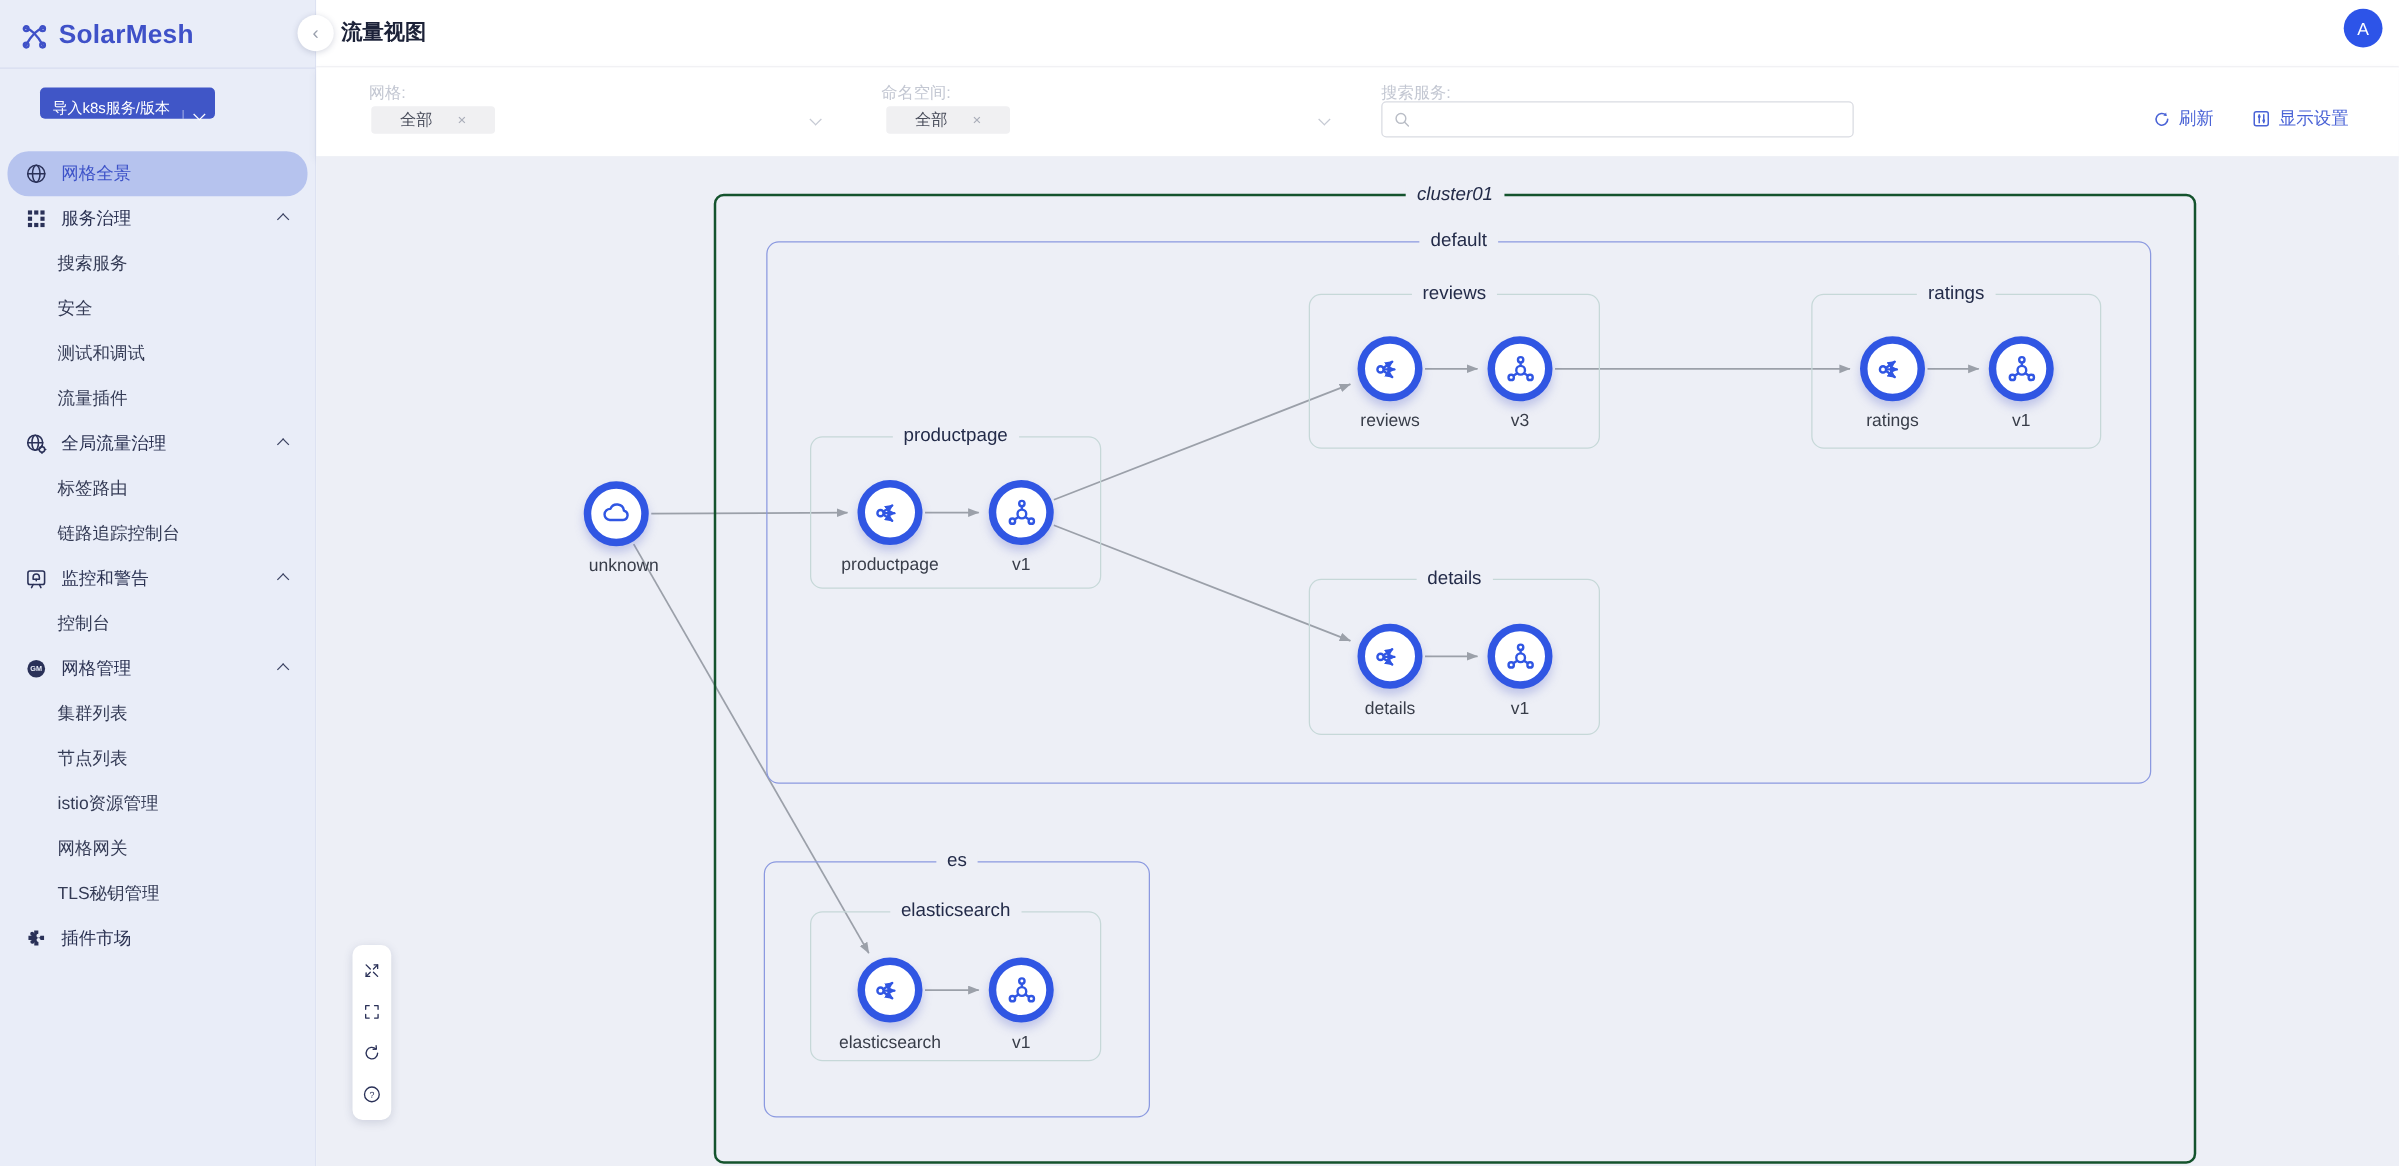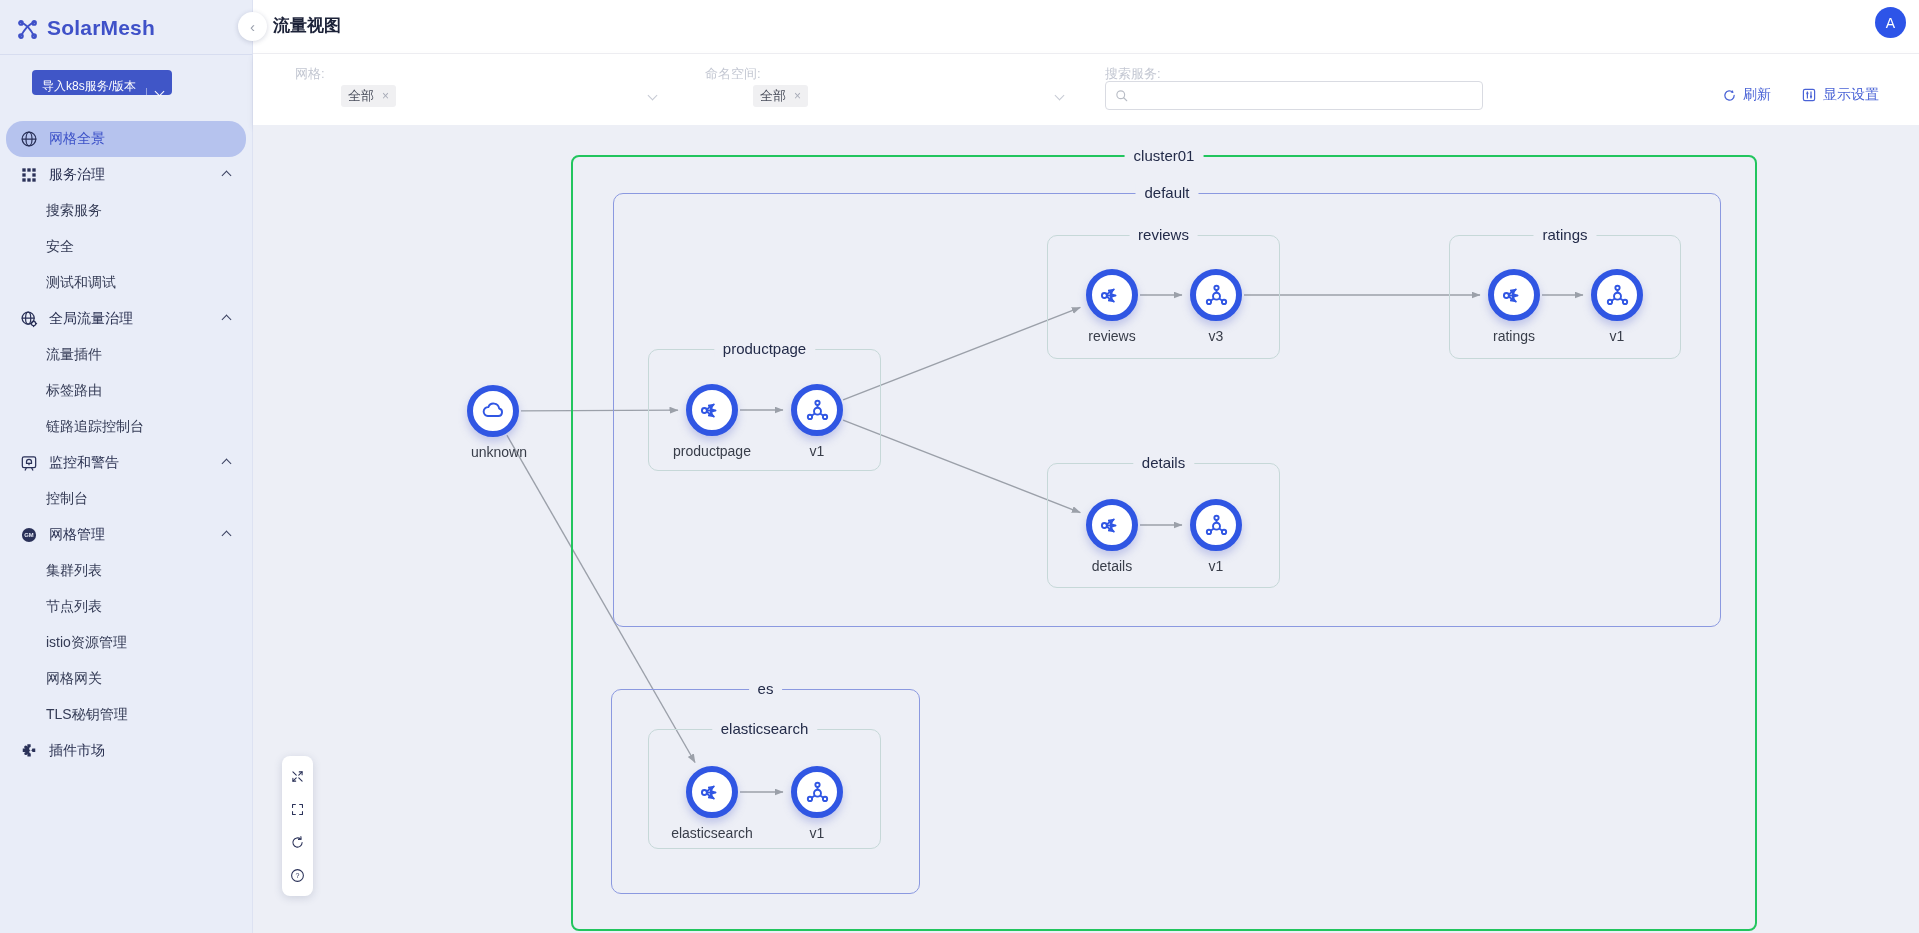--- a/index.html
+++ b/index.html
@@ -42,40 +42,40 @@
                   font-size:15px; cursor:pointer; }
   .page-title { position:absolute; left:20px; top:14px; font-size:17px; font-weight:bold;
                 color:#1c2238; }
   .avatar { position:absolute; right:13px; top:7px; width:31px; height:31px; border-radius:50%;
             background:#2d54e8; color:#fff; font-size:14px; display:flex; align-items:center;
             justify-content:center; cursor:pointer; }
 
   .filterbar { position:relative; height:71px; background:#fff;
                box-shadow:0 3px 6px rgba(80,90,130,.10); }
   .f-label { position:absolute; font-size:13px; color:#c3c7d2; }
-  .tag { display:inline-flex; align-items:center; gap:8px; background:#f0f0f2;
-         border-radius:3px; padding:2px 7px; font-size:13px; color:#4a4e5c;margin-left:44px; }
+  .tag { display:inline-flex; align-items:center; gap:20px; background:#f0f0f2;
+         border-radius:3px; padding:2px 23px; font-size:13px; color:#4a4e5c; }
   .tag .x { color:#a8acb8; font-size:12px; cursor:pointer; }
   .sel-chev { position:absolute; color:#c6cad4; }
   .search-box { position:absolute; width:378px; height:29px; border:1px solid #d9dbe2;
                 border-radius:4px; background:#fff; display:flex; align-items:center;
                 padding-left:8px; gap:6px; }
   .search-box input { border:none; outline:none; flex:1; font-size:13px; height:100%;
                       background:transparent; font-family:inherit; }
   .fb-actions { position:absolute; right:40px; top:32px; display:flex; gap:30px; }
   .fb-btn { display:flex; align-items:center; gap:6px; color:#4a63d6; font-size:14px;
             cursor:pointer; white-space:nowrap; }
 
   
   .canvas { position:relative; width:1666px; height:808px; background:#edeff6; overflow:hidden; }
   .box { position:absolute; border-radius:8px; }
   .box > .box-label { position:absolute; top:-10px; left:50%; transform:translateX(-50%);
         background:#edeff6; padding:0 9px; font-size:15px; font-weight:500; color:#232b49;
         white-space:nowrap; }
-  .box.cluster { border:2px solid #22c55e; }
+  .box.cluster { border:2px solid #14532d;font-style:italic; }
   .box.namespace { border:1.5px solid #8b99e0; border-radius:10px; }
   .box.group { border:1.5px solid #c6d8d8; border-radius:10px; }
   .edges { position:absolute; left:0; top:0; pointer-events:none; }
   .node { position:absolute; width:52px; height:52px; border-radius:50%;
           border:6px solid #3056e3; background:#fff; cursor:pointer;
           box-shadow:0 5px 8px rgba(110,120,210,.35);
           display:flex; align-items:center; justify-content:center; }
   .node svg { width:27px; height:27px; }
   .node-label { position:absolute; width:140px; text-align:center; font-size:14px;
                 color:#383d49; }
@@ -155,40 +155,40 @@
       </div>
       <div class="nav-row l2">
         <span class="nav-label">搜索服务</span>
       </div>
       <div class="nav-row l2">
         <span class="nav-label">安全</span>
       </div>
       <div class="nav-row l2">
         <span class="nav-label">测试和调试</span>
       </div>
+      <div class="nav-row l2">
+        <span class="nav-label">流量插件</span>
+      </div>
       <div class="nav-row l1">
         <span style="display: flex;">
           <svg class="nav-ic" viewBox="0 0 24 24">
             <g class="ic-stroke">
               <circle cx="11" cy="11" r="7.2"></circle>
               <ellipse cx="11" cy="11" rx="3.1" ry="7.2"></ellipse>
               <line x1="3.8" y1="11" x2="18.2" y2="11"></line>
               <circle cx="17.5" cy="17.5" r="2.6"></circle>
               <line x1="17.5" y1="13.9" x2="17.5" y2="14.9"></line>
               <line x1="17.5" y1="20.1" x2="17.5" y2="21.1"></line>
               <line x1="13.9" y1="17.5" x2="14.9" y2="17.5"></line>
               <line x1="20.1" y1="17.5" x2="21.1" y2="17.5"></line>
             </g>
           </svg>
         </span>
         <span class="nav-label">全局流量治理</span>
         <span class="chev up nav-chev"></span>
-      </div>
-      <div class="nav-row l2">
-        <span class="nav-label">流量插件</span>
       </div>
       <div class="nav-row l2">
         <span class="nav-label">标签路由</span>
       </div>
       <div class="nav-row l2">
         <span class="nav-label">链路追踪控制台</span>
       </div>
       <div class="nav-row l1">
         <span style="display: flex;">
           <svg class="nav-ic" viewBox="0 0 24 24">

